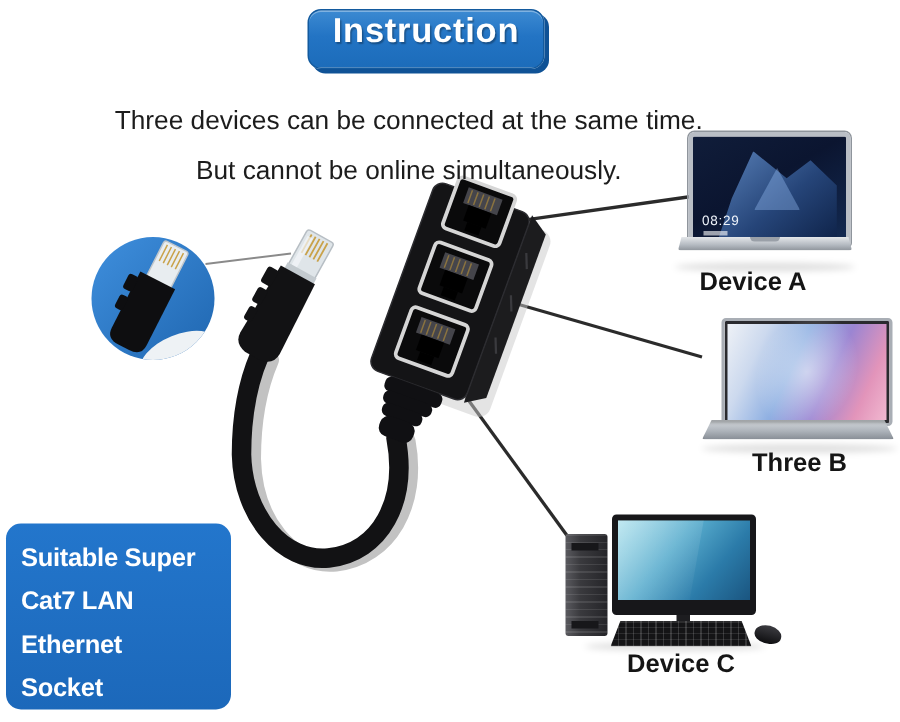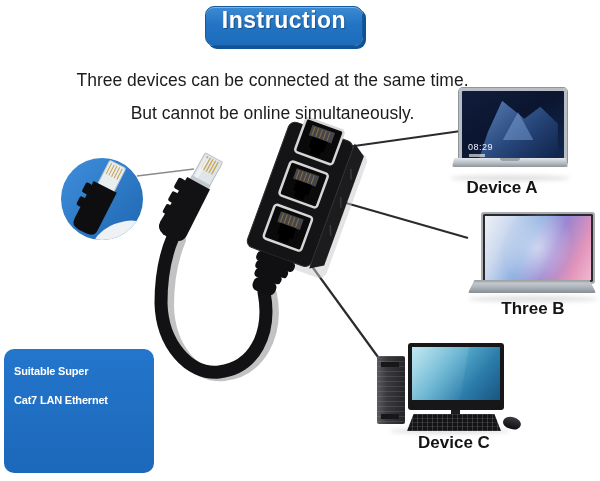--- a/index.html
+++ b/index.html
@@ -87,21 +87,21 @@
     clip-path:polygon(7% 0,93% 0,100% 100%,0 100%);
     background:repeating-linear-gradient(90deg,rgba(255,255,255,.15) 0 1px,transparent 1px 5px),
                repeating-linear-gradient(180deg,rgba(255,255,255,.10) 0 1px,transparent 1px 4px);}
   .mouse{position:absolute;left:128px;top:77px;width:18px;height:12px;
     background:linear-gradient(180deg,#3c3c41,#0e0e10);border-radius:50% 50% 45% 45%;
     transform:rotate(14deg);}
 
   
   .info-box{position:absolute;left:4px;top:349px;width:150px;height:124px;
     background:linear-gradient(180deg,#2376cc,#1c68ba);border-radius:10px;
-    color:#fff;font-weight:bold;font-size:11px;line-height:29px;
+    color:#fff;font-weight:bold;font-size:17px;line-height:29px;
     padding:8px 0 0 10px;box-sizing:border-box;letter-spacing:-.2px;}
 
   .shadow{position:absolute;background:rgba(0,0,0,.12);filter:blur(2px);border-radius:50%;}
   svg{position:absolute;left:0;top:0;}
 </style>
 </head>
 <body>
 
 <div class="stage">
 
@@ -234,15 +234,16 @@
     <div class="mon-foot"></div>
     <div class="keyboard"></div>
     <div class="keys"></div>
     <div class="mouse"></div>
   </div>
   <div class="device-label label-c">Device C</div>
 
   <div class="info-box">
     <div>Suitable Super</div>
     <div>Cat7 LAN Ethernet</div>
+    <div>Socket</div>
   </div>
 
 </div>
 
 </body></html>

